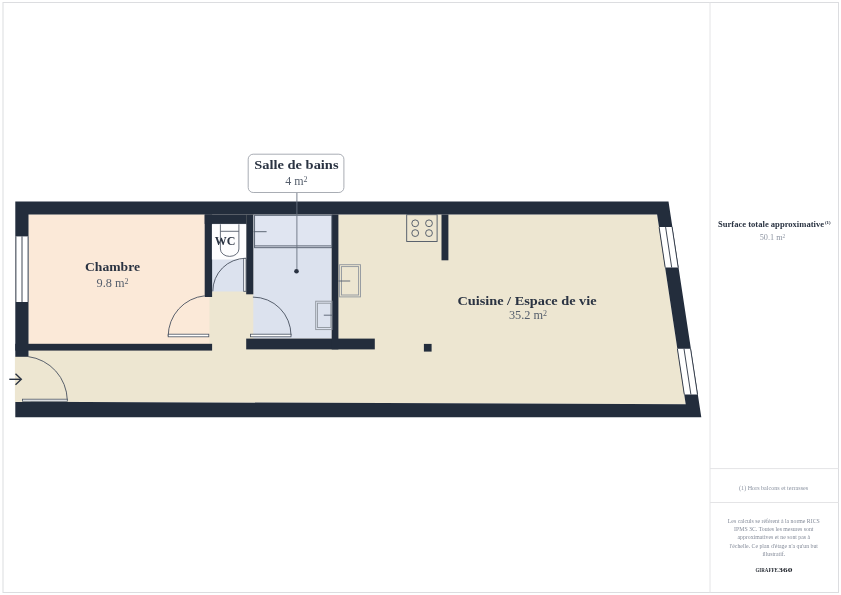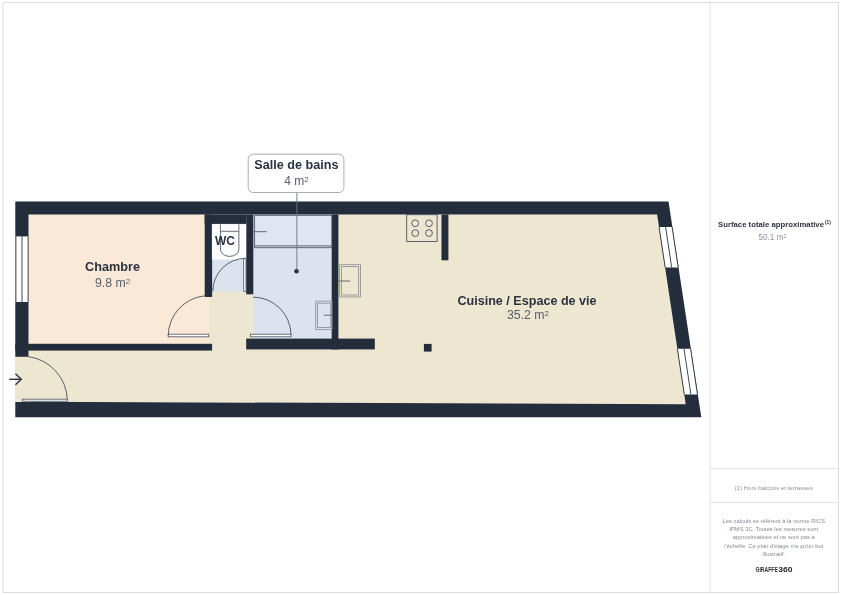--- a/index.html
+++ b/index.html
@@ -1,16 +1,16 @@
 <!DOCTYPE html>
 <html><head>
 <meta charset="utf-8">
 <style>
   html,body{margin:0;padding:0;background:#ffffff;}
-  #page{position:relative;width:841px;height:595px;font-family:Liberation Sans, sans-serif;}
+  #page{position:relative;width:841px;height:595px;font-family:Liberation Serif, serif;}
   svg{display:block;}
 </style>
 </head>
 <body>
 <div id="page">
 <svg width="841" height="595" viewBox="0 0 841 595">
 
   <rect x="0" y="0" width="841" height="595" fill="#ffffff"></rect>
 
   <rect x="3" y="2.5" width="835.5" height="590" fill="none" stroke="#dcdde0" stroke-width="1"></rect>

